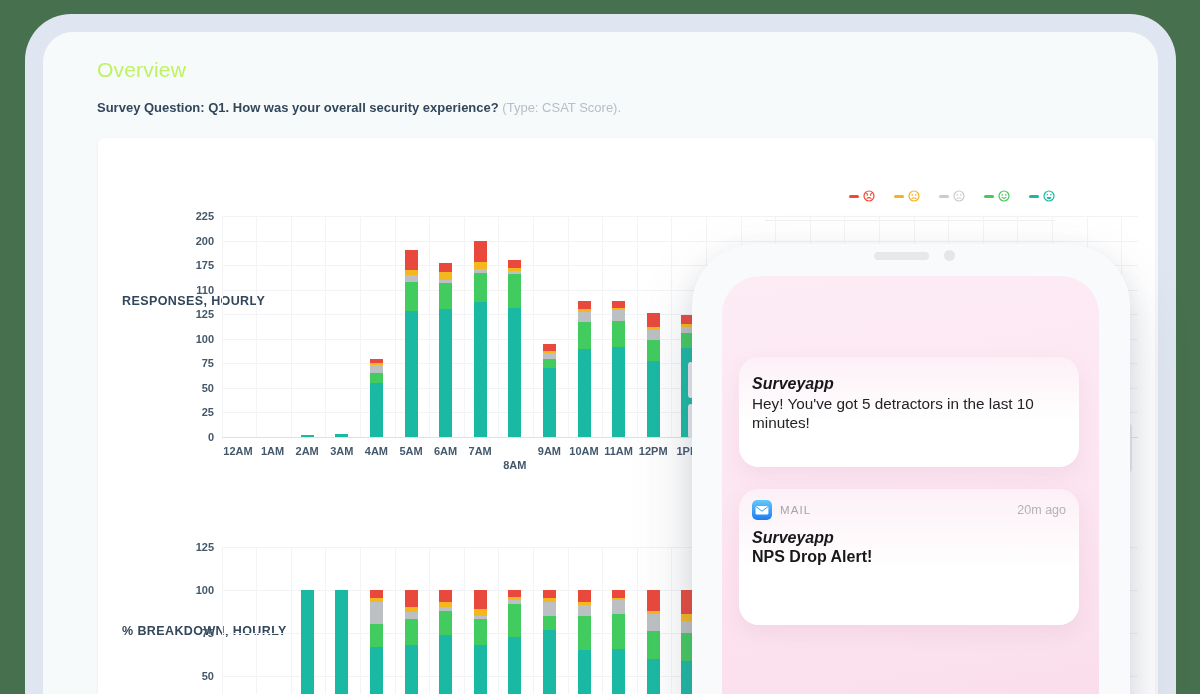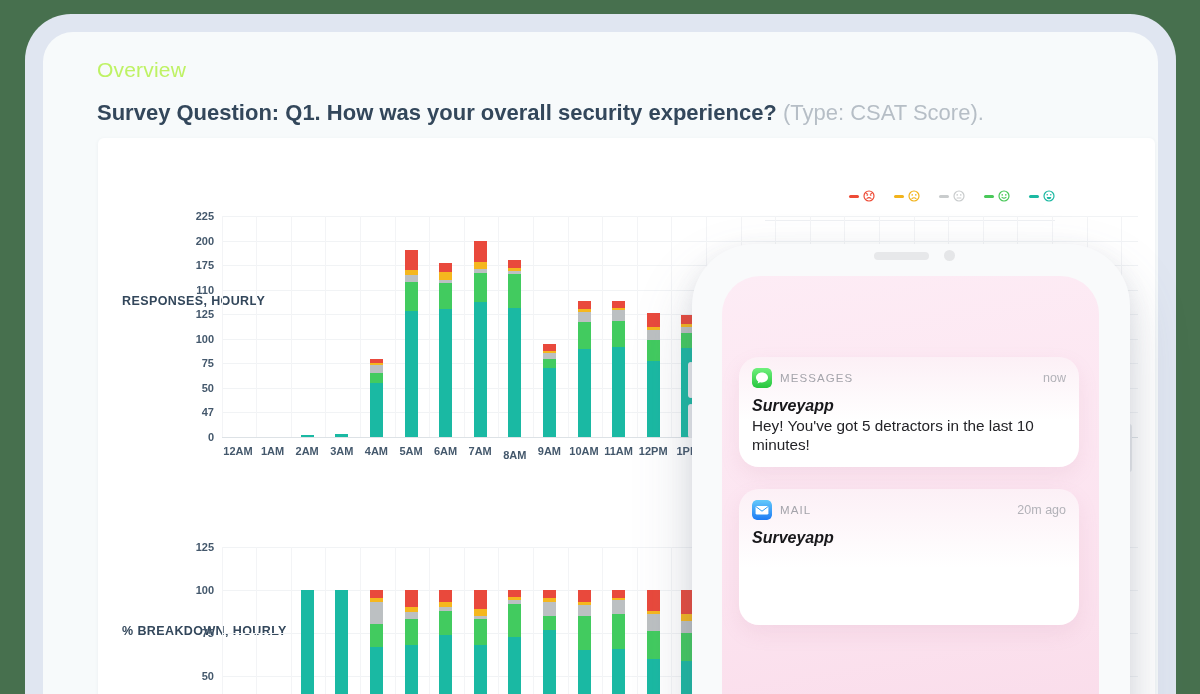--- a/index.html
+++ b/index.html
@@ -6,21 +6,21 @@
     font-family:"Liberation Sans","DejaVu Sans",sans-serif;background:#47704e;}
   .abs{position:absolute;}
   
   .window{position:absolute;left:25px;top:14px;width:1151px;height:920px;
     background:#e0e6f1;border-radius:46px;}
   .window-inner{position:absolute;left:18px;top:18px;right:18px;height:920px;
     background:#f7fafb;border-radius:30px;}
   
   .page-title{position:absolute;left:97px;top:58px;font-size:21px;font-weight:500;
     color:#bef264;letter-spacing:.2px;z-index:2;}
-  .subtitle{position:absolute;left:97px;top:100px;font-size:22px;z-index:2;}
+  .subtitle{position:absolute;left:97px;top:100px;font-size:13px;z-index:2;}
   .subtitle .q{color:#33475b;font-weight:700;}
   .subtitle .t{color:#b6bec6;font-weight:400;}
   
   .card{position:absolute;left:98px;top:138px;width:1057px;height:780px;background:#fff;
     border-radius:6px;box-shadow:0 1px 4px rgba(45,62,80,.06);z-index:1;overflow:hidden;}
   .chart-title{position:absolute;left:24px;font-size:12.5px;font-weight:700;color:#33475b;
     letter-spacing:.4px;}
   
   .legend{position:absolute;top:52px;right:100px;display:flex;gap:19px;align-items:center;z-index:2;}
   .legend-item{display:flex;align-items:center;gap:4px;cursor:pointer;}
@@ -124,21 +124,21 @@
           <path d="M3.7 6.9 a2.3 2.3 0 0 0 4.6 0 z" fill="#1cb9a2"></path>
         </svg>
       </div>
     </div>
   <div class="legend-rule"></div>
 
   <div id="chart1" class="abs" style="left:0;top:0;width:1057px;height:330px;">
       <div class="gridline-h baseline" style="left: 124px; top: 299px; width: 916px;"></div>
       <div class="ytick" style="left: 62px; top: 293px;">0</div>
       <div class="gridline-h" style="left: 124px; top: 274.45px; width: 916px;"></div>
-      <div class="ytick" style="left: 62px; top: 268.45px;">47</div>
+      <div class="ytick" style="left: 62px; top: 268.45px;">25</div>
       <div class="gridline-h" style="left: 124px; top: 249.9px; width: 916px;"></div>
       <div class="ytick" style="left: 62px; top: 243.9px;">50</div>
       <div class="gridline-h" style="left: 124px; top: 225.35px; width: 916px;"></div>
       <div class="ytick" style="left: 62px; top: 219.35px;">75</div>
       <div class="gridline-h" style="left: 124px; top: 200.8px; width: 916px;"></div>
       <div class="ytick" style="left: 62px; top: 194.8px;">100</div>
       <div class="gridline-h" style="left: 124px; top: 176.25px; width: 916px;"></div>
       <div class="ytick" style="left: 62px; top: 170.25px;">125</div>
       <div class="gridline-h" style="left: 124px; top: 151.7px; width: 916px;"></div>
       <div class="ytick" style="left: 62px; top: 145.7px;">110</div>
@@ -228,21 +228,21 @@
       <div class="bar-seg" style="left: 583.3px; top: 186.07px; height: 2.946px; background: rgb(245, 183, 30);"></div>
       <div class="bar-seg" style="left: 583.3px; top: 177.232px; height: 8.838px; background: rgb(233, 73, 60);"></div>
       <div class="xtick" style="left: 120px; top: 307px;">12AM</div>
       <div class="xtick" style="left: 154.6px; top: 307px;">1AM</div>
       <div class="xtick" style="left: 189.2px; top: 307px;">2AM</div>
       <div class="xtick" style="left: 223.8px; top: 307px;">3AM</div>
       <div class="xtick" style="left: 258.4px; top: 307px;">4AM</div>
       <div class="xtick" style="left: 293px; top: 307px;">5AM</div>
       <div class="xtick" style="left: 327.6px; top: 307px;">6AM</div>
       <div class="xtick" style="left: 362.2px; top: 307px;">7AM</div>
-      <div class="xtick" style="left: 396.8px; top: 311px;">8AM</div>
+      <div class="xtick" style="left: 396.8px; top: 321px;">8AM</div>
       <div class="xtick" style="left: 431.4px; top: 307px;">9AM</div>
       <div class="xtick" style="left: 466px; top: 307px;">10AM</div>
       <div class="xtick" style="left: 500.6px; top: 307px;">11AM</div>
       <div class="xtick" style="left: 535.2px; top: 307px;">12PM</div>
       <div class="xtick" style="left: 569.8px; top: 307px;">1PM</div>
     </div>
 
   <div class="chart-title" style="top:486px;">% BREAKDOWN, HOURLY</div>
 
   <div id="chart2" class="abs" style="left:0;top:340px;width:1057px;height:440px;">
@@ -337,34 +337,20 @@
 </div>
 
 <div class="side-btn" style="left:688px;top:362px;width:6px;height:36px;"></div>
 <div class="side-btn" style="left:688px;top:404px;width:6px;height:34px;"></div>
 <div class="side-btn" style="left:1126px;top:424px;width:6px;height:48px;"></div>
 
 <div class="phone">
   <div class="screen">
 
     <div class="notif" style="top:81px;min-height:110px;">
-      <div class="notif-head">
-        <svg class="app-icon" viewBox="0 0 20 20">
-          <defs>
-              <linearGradient id="gG" x1="0" y1="0" x2="0" y2="1">
-            <stop offset="0" stop-color="#6ff07d"></stop>
-                <stop offset="1" stop-color="#27c63e"></stop>
-          </linearGradient>
-            </defs>
-          <rect width="20" height="20" rx="4.6" fill="url(#gG)"></rect>
-          <path d="M10 4.6c-3.3 0-6 2.2-6 4.9 0 1.6.9 3 2.3 3.9l-.7 2.1 2.4-1.3c.6.2 1.3.2 2 .2 3.3 0 6-2.2 6-4.9s-2.7-4.9-6-4.9z" fill="#fff"></path>
-        </svg>
-        <div class="notif-app">MESSAGES</div>
-        <div class="notif-time">now</div>
-      </div>
       <div class="notif-title">Surveyapp</div>
       <div class="notif-body">Hey! You've got 5 detractors in the last 10 minutes!</div>
     </div>
 
     <div class="notif" style="top:213px;min-height:136px;">
       <div class="notif-head">
         <svg class="app-icon" viewBox="0 0 20 20">
           <defs>
               <linearGradient id="gB" x1="0" y1="0" x2="0" y2="1">
             <stop offset="0" stop-color="#63c9fb"></stop>
@@ -372,20 +358,21 @@
           </linearGradient>
             </defs>
           <rect width="20" height="20" rx="4.6" fill="url(#gB)"></rect>
           <rect x="3.6" y="6" width="12.8" height="8.6" rx="1.4" fill="#fff"></rect>
           <path d="M4.2 6.8l5.8 4.4 5.8-4.4" fill="none" stroke="#2d9cf4" stroke-width="1" stroke-linecap="round" stroke-linejoin="round"></path>
         </svg>
         <div class="notif-app">MAIL</div>
         <div class="notif-time">20m ago</div>
       </div>
       <div class="notif-title">Surveyapp</div>
+      <div class="notif-sub">NPS Drop Alert!</div>
     </div>
 
   </div>
   <div class="notch" style="left:152px;">
     <div class="speaker"></div>
     <div class="camera"></div>
   </div>
 </div>
 
 </body></html>

